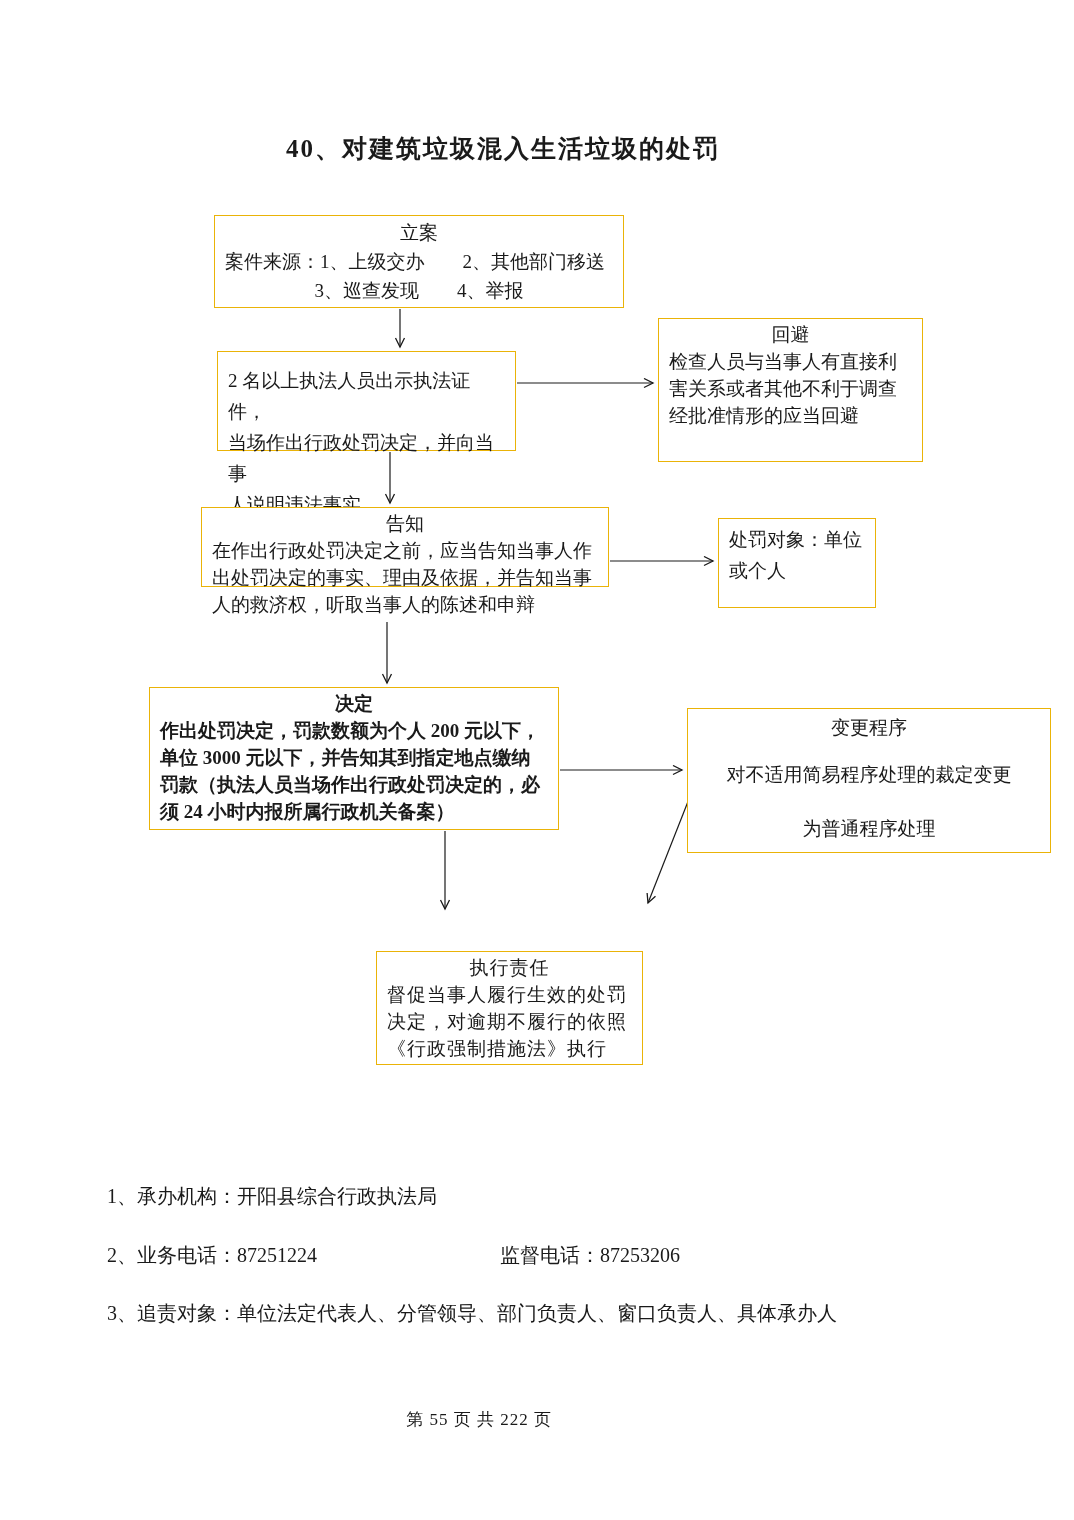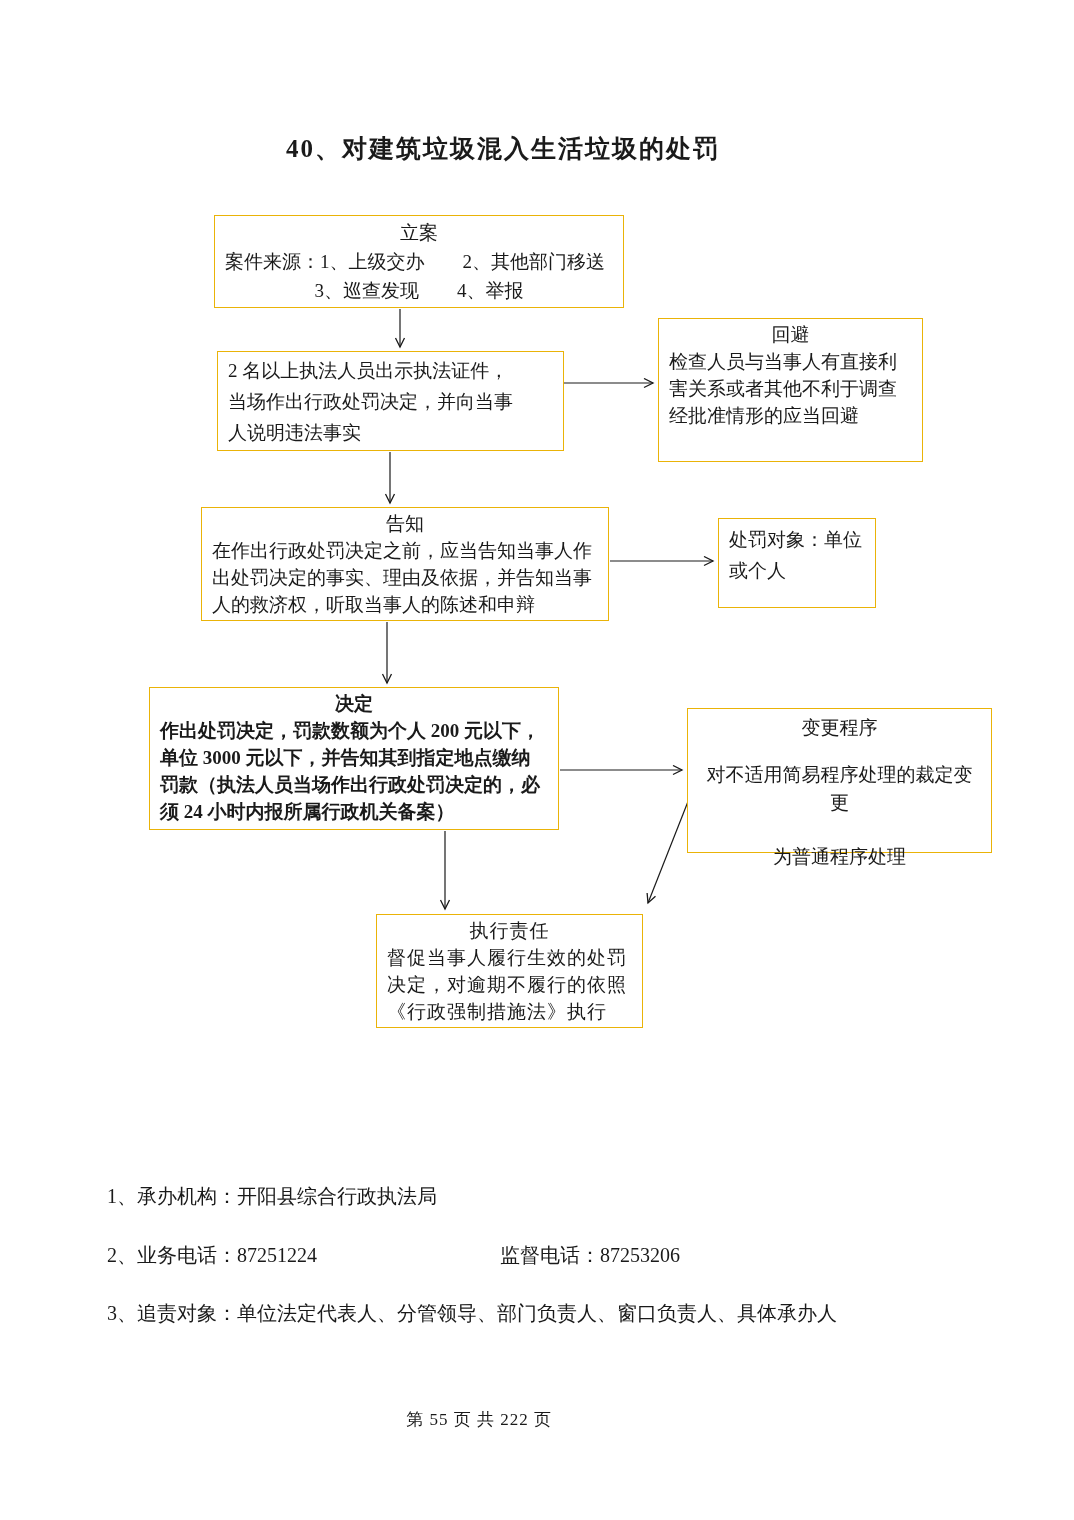--- a/index.html
+++ b/index.html
@@ -15,29 +15,29 @@
   }
   .box{
     position:absolute;border:1px solid #eab308;box-sizing:border-box;
     font-size:19px;line-height:27px;padding:2px 10px;background:#ffffff;
   }
   .bt{text-align:center;}
   .bl{text-align:left;}
   .bc{text-align:center;}
   
   .b-lian{left:214px;top:215px;width:410px;height:93px;line-height:29px;}
-  .b-zhifa{left:217px;top:351px;width:347px;height:100px;line-height:31px;padding-top:3px;}
+  .b-zhifa{left:217px;top:351px;width:299px;height:100px;line-height:31px;padding-top:13px;}
   .b-huibi{left:658px;top:318px;width:265px;height:144px;line-height:27px;}
-  .b-gaozhi{left:201px;top:507px;width:408px;height:114px;line-height:27px;}
+  .b-gaozhi{left:201px;top:507px;width:408px;height:80px;line-height:27px;}
   .b-duixiang{left:718px;top:518px;width:158px;height:90px;line-height:31px;padding-top:5px;}
   .b-jueding{left:149px;top:687px;width:410px;height:143px;line-height:27px;font-weight:bold;}
-  .b-biangeng{left:687px;top:708px;width:305px;height:145px;line-height:28px;padding-top:5px;}
+  .b-biangeng{left:687px;top:708px;width:364px;height:145px;line-height:28px;padding-top:5px;}
   .b-biangeng .m1{margin-top:19px;}
   .b-biangeng .m2{margin-top:26px;}
-  .b-zhixing{left:376px;top:914px;width:267px;height:114px;line-height:27px;letter-spacing:1px;}
+  .b-zhixing{left:376px;top:951px;width:267px;height:114px;line-height:27px;letter-spacing:1px;}
   .arrows{position:absolute;left:0;top:0;width:1074px;height:1100px;pointer-events:none;}
   .notes{position:absolute;left:107px;top:0;width:900px;font-size:20px;}
   .note{position:absolute;left:0;white-space:nowrap;}
   .n1{top:1183px;}
   .n2l{top:1242px;}
   .n2r{top:1242px;left:393px;}
   .n3{top:1300px;}
   .footer{
     position:absolute;top:1408px;left:0;width:958px;
     text-align:center;font-size:17px;letter-spacing:1px;

